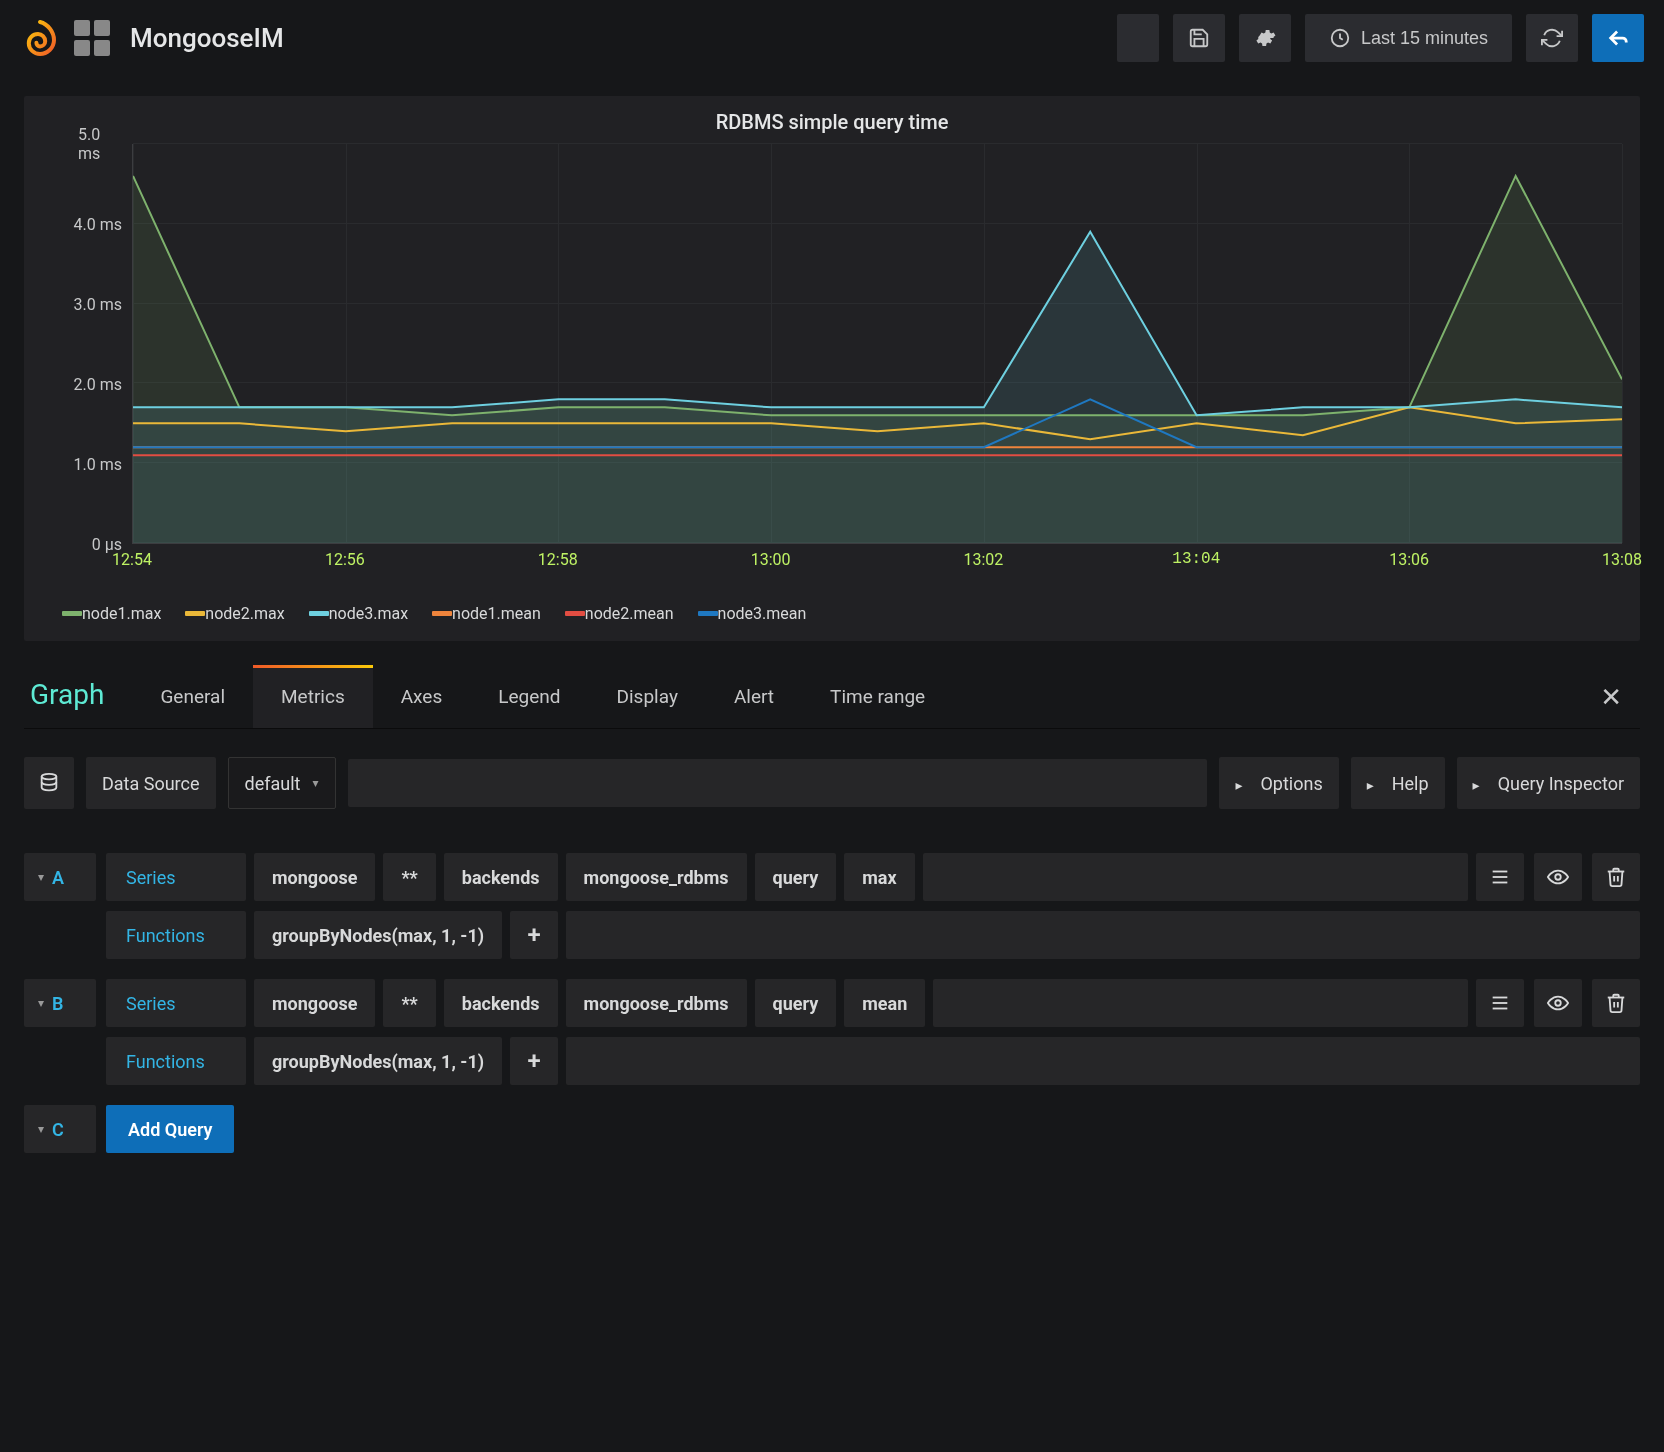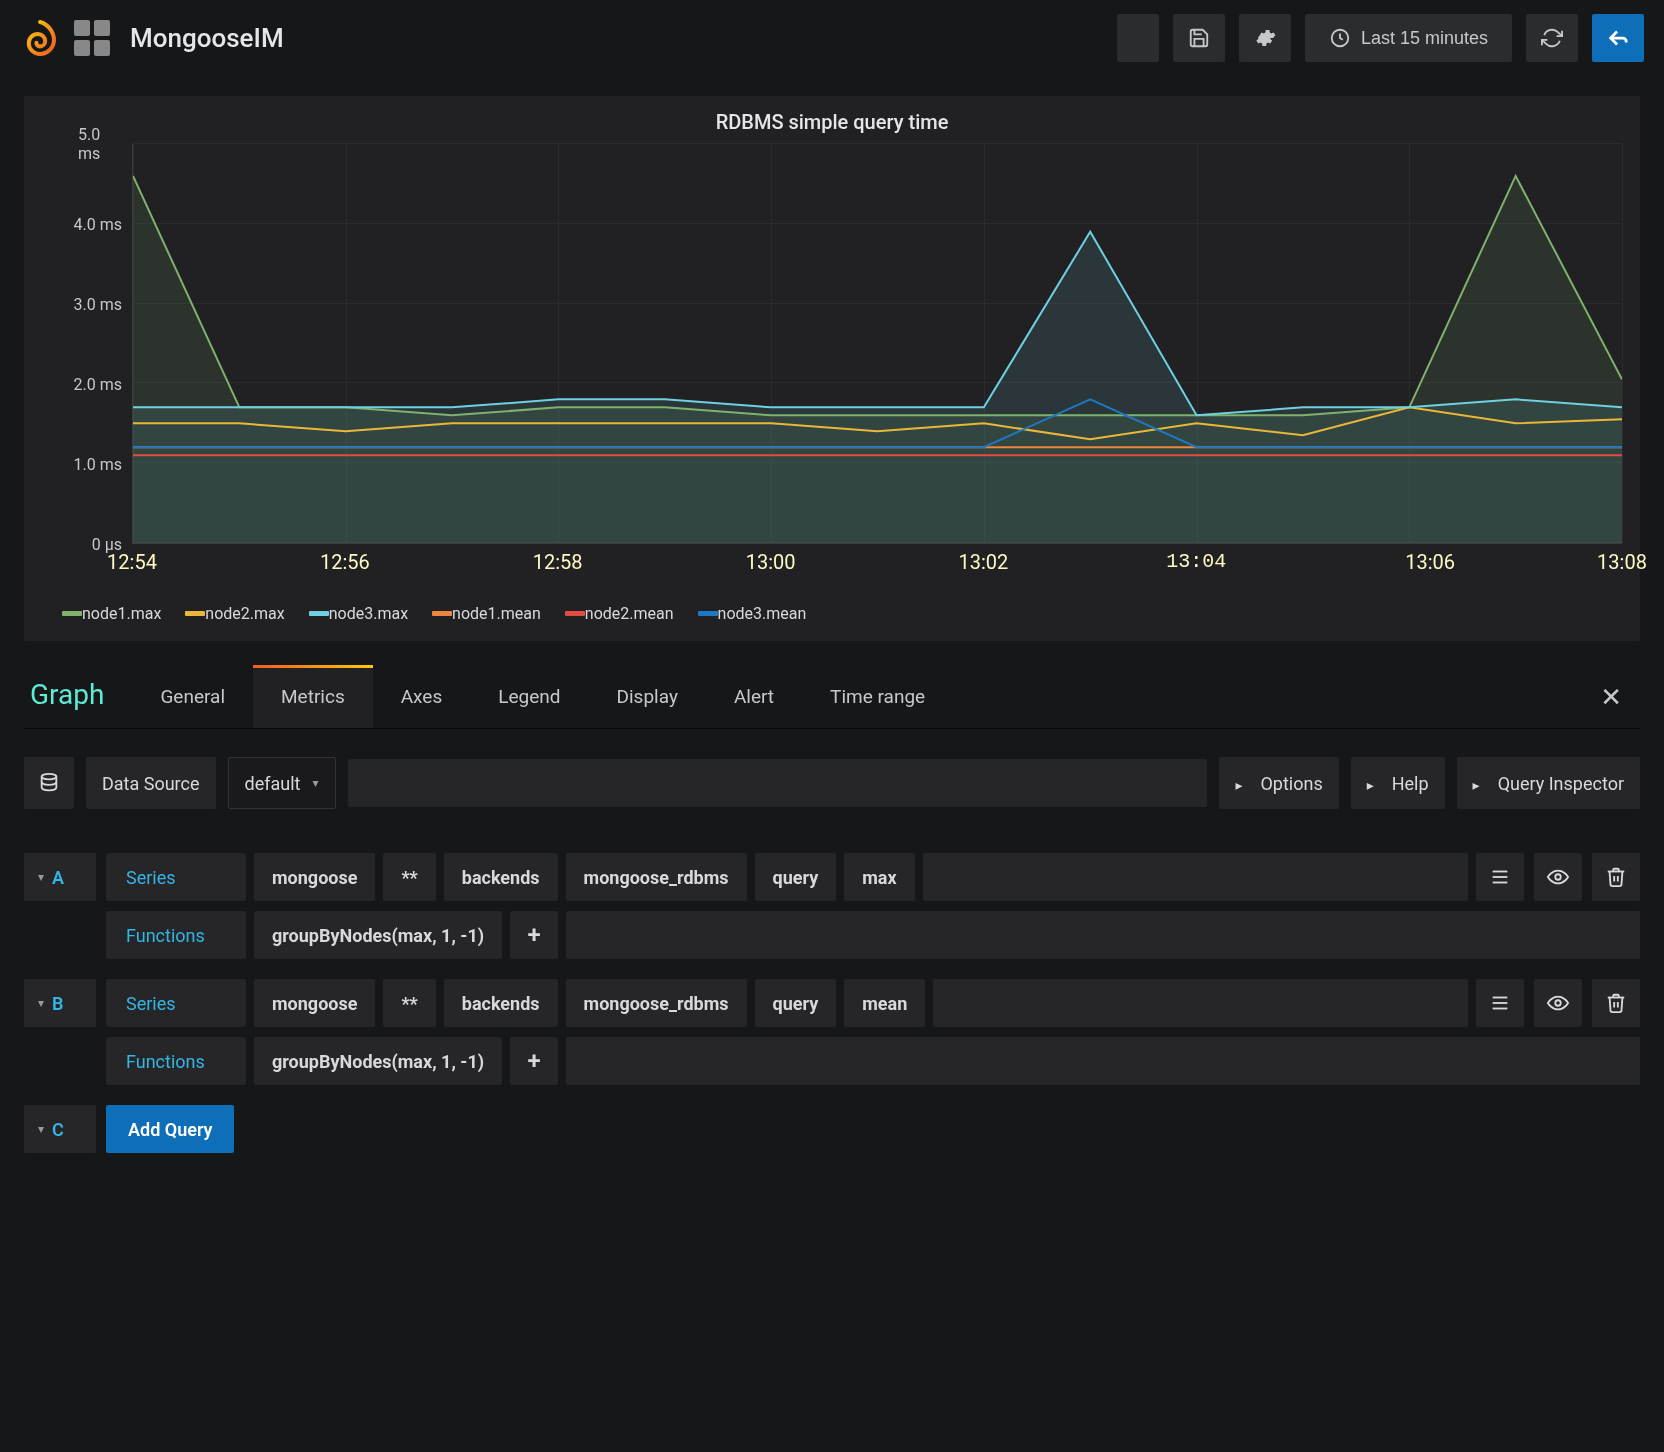--- a/index.html
+++ b/index.html
@@ -106,22 +106,22 @@
 .plot svg { position: absolute; inset: 0; width: 100%; height: 100%; }
 .x-axis {
   position: relative;
   margin-left: 90px;
   height: 30px;
 }
 .x-tick {
   position: absolute;
   top: 6px;
   transform: translateX(-50%);
-  font-size: 20px;
-  color: #fef9c3;
+  font-size: 16px;
+  color: #bef264;
 }
 .legend {
   display: flex;
   flex-wrap: wrap;
   gap: 24px;
   margin-top: 30px;
   padding-left: 20px;
 }
 .legend-item { display: flex; align-items: center; gap: 0; font-size: 16px; }
 .swatch { width: 20px; height: 5px; border-radius: 1px; }
@@ -360,21 +360,21 @@
         </svg>
       </div>
   </div>
   <div class="x-axis" id="x-axis">
       <div class="x-tick" style="left: 0%;">12:54</div>
       <div class="x-tick" style="left: 14.2857%;">12:56</div>
       <div class="x-tick" style="left: 28.5714%;">12:58</div>
       <div class="x-tick" style="left: 42.8571%;">13:00</div>
       <div class="x-tick" style="left: 57.1429%;">13:02</div>
       <div class="x-tick" style="left: 71.4286%; font-family: Liberation Mono, monospace;">13:04</div>
-      <div class="x-tick" style="left: 85.7143%; margin-left: 21px;">13:06</div>
+      <div class="x-tick" style="left: 85.7143%;">13:06</div>
       <div class="x-tick" style="left: 100%;">13:08</div>
     </div>
   <div class="legend" id="legend">
       <div class="legend-item">
         <div class="swatch" style="background: rgb(126, 178, 109);"></div>
         <span>node1.max</span>
       </div>
       <div class="legend-item">
         <div class="swatch" style="background: rgb(234, 184, 57);"></div>
         <span>node2.max</span>

